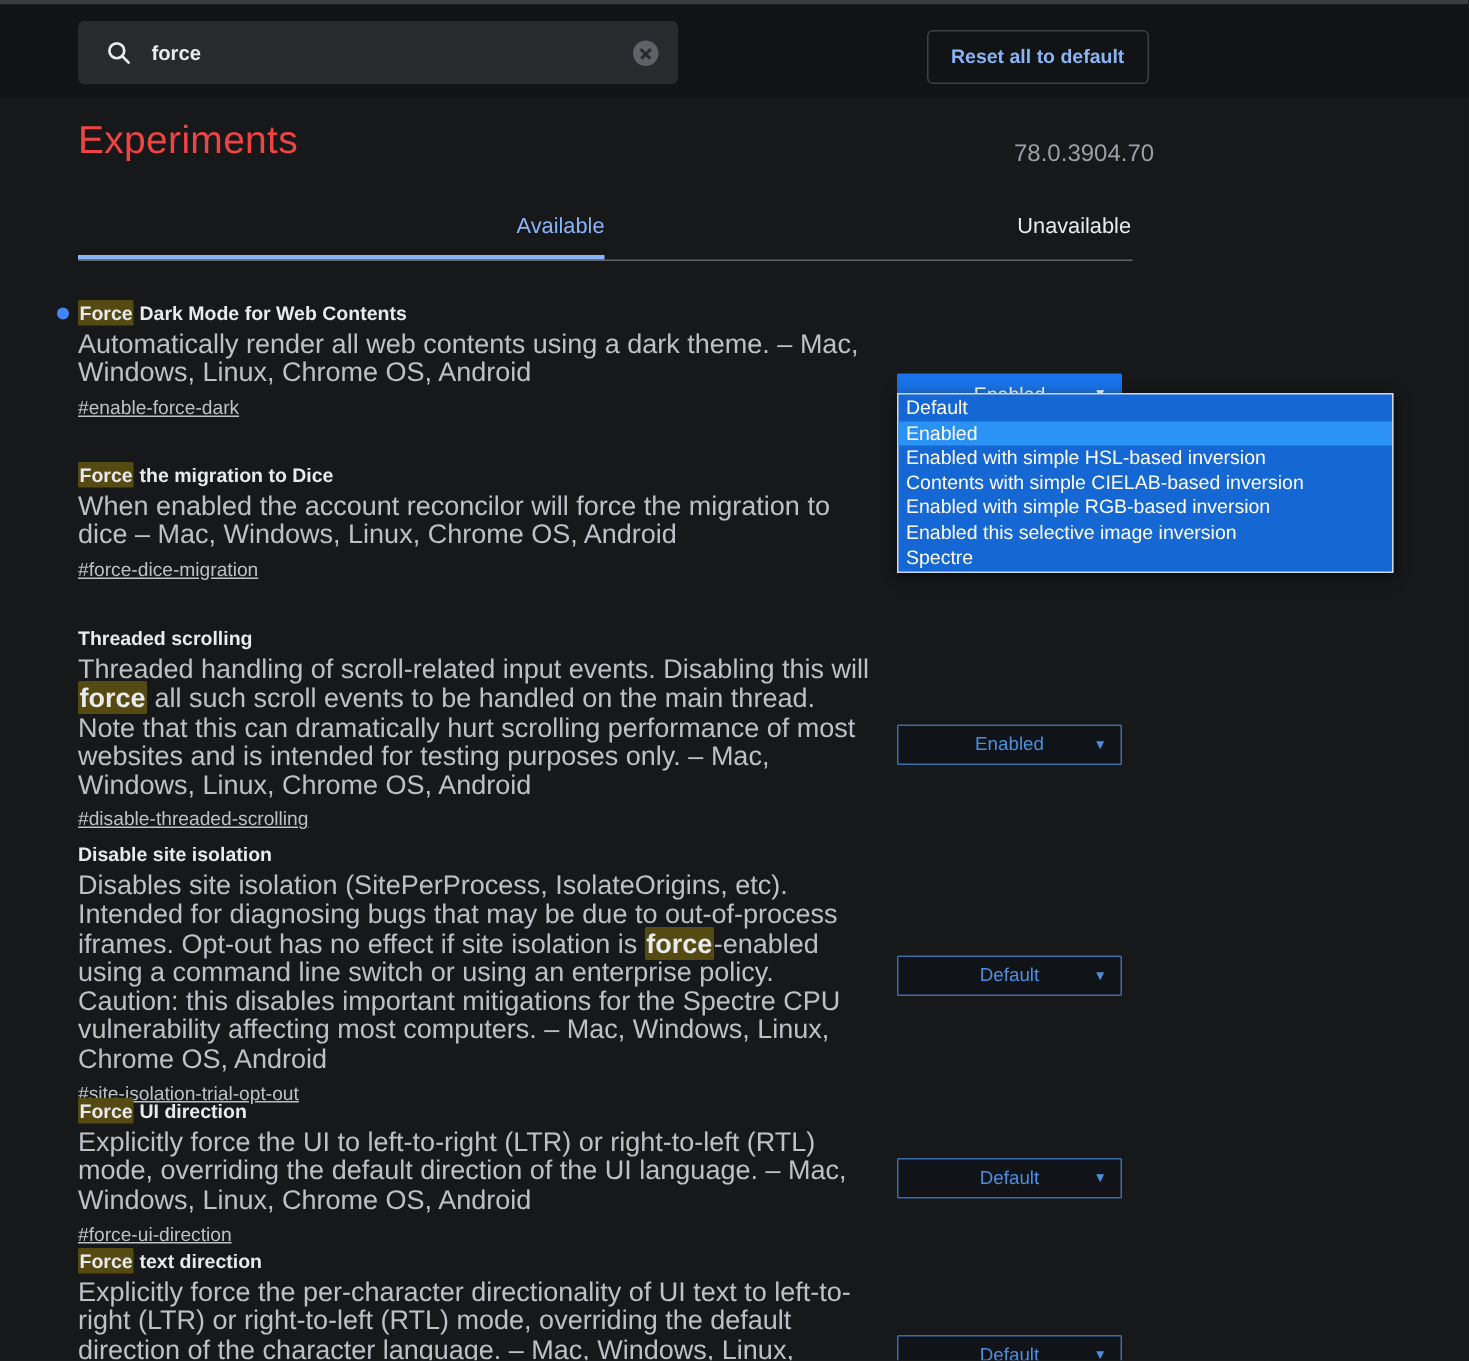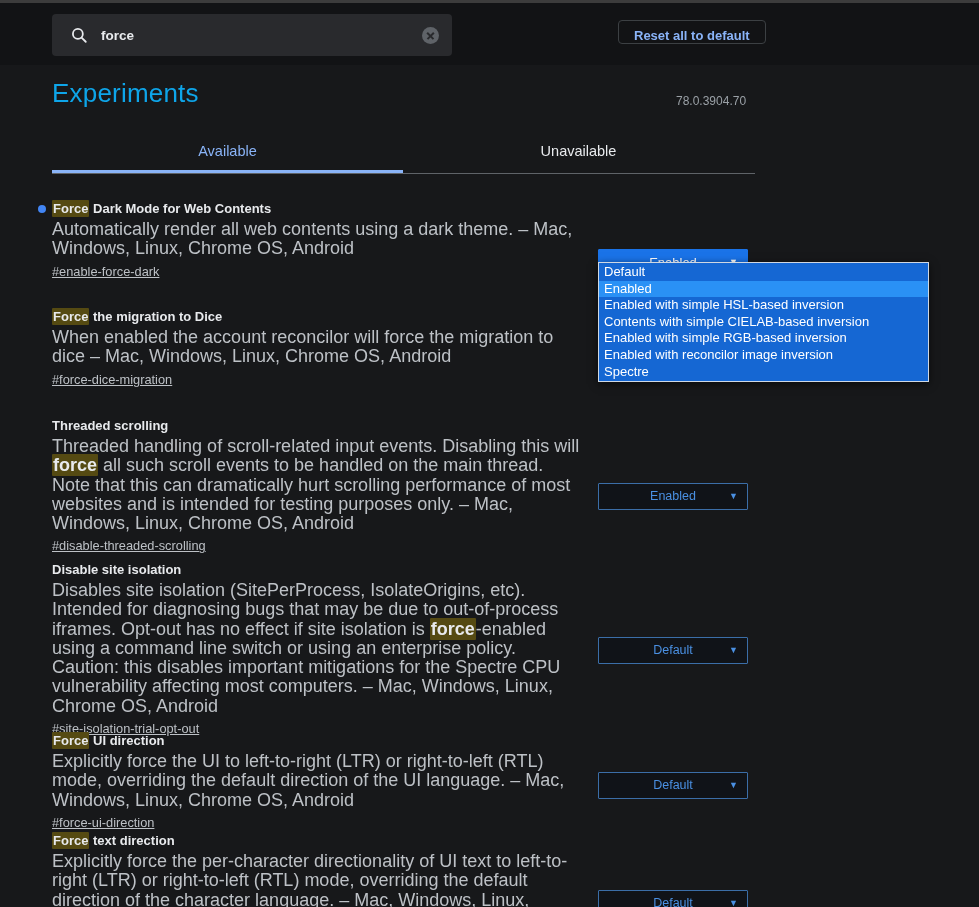--- a/index.html
+++ b/index.html
@@ -81,46 +81,46 @@
     left: 4px; top: 8px;
     width: 9px; height: 1.5px;
     background: #292a2d;
   }
   .clear-icon::before { transform: rotate(45deg); }
   .clear-icon::after  { transform: rotate(-45deg); }
 
   .reset-btn {
     position: absolute;
     left: 618px; top: 17px;
-    height: 24px;
+    height: 36px;
     padding: 0 15px;
     background: transparent;
     border: 1px solid #3c4043;
     border-radius: 4px;
     color: #8ab4f8;
     font-family: "Liberation Sans", sans-serif;
     font-size: 13px;
     font-weight: bold;
     cursor: pointer;
     line-height: 30px;
   }
 
   
   .heading {
     position: absolute;
     left: 52px; top: 78px;
     font-size: 26px;
-    color: #0ea5e9;
+    color: #ef4444;
     font-weight: normal;
     letter-spacing: .2px;
   }
   .version {
     position: absolute;
     left: 676px; top: 94px;
-    font-size: 12px;
+    font-size: 16px;
     color: #9aa0a6;
   }
 
   
   .tabs {
     position: absolute;
     left: 52px; top: 136px;
     width: 703px;
     height: 38px;
   }
@@ -129,21 +129,21 @@
     left: 0; bottom: 0;
     width: 703px;
     height: 1px;
     background: #5f6368;
   }
   .tab {
     position: absolute;
     top: 0;
     width: 351px;
     height: 37px;
-    text-align: center;
+    text-align: right;
     line-height: 30px;
     font-size: 14.5px;
     color: #e8eaed;
     cursor: pointer;
   }
   .tab.left  { left: 0; color: #8ab4f8; }
   .tab.right { left: 351px; }
   .tab-indicator {
     position: absolute;
     left: 0; top: 34px;
@@ -299,21 +299,21 @@
         <div class="exp-desc">Explicitly force the per-character directionality of UI text to left-to-right (LTR) or right-to-left (RTL) mode, overriding the default direction of the character language. – Mac, Windows, Linux, Chrome OS, Android</div>
       </div>
     </div>
 
   <div class="dropdown" id="dropdown">
       <div class="dd-item">Default</div>
       <div class="dd-item sel">Enabled</div>
       <div class="dd-item">Enabled with simple HSL-based inversion</div>
       <div class="dd-item">Contents with simple CIELAB-based inversion</div>
       <div class="dd-item">Enabled with simple RGB-based inversion</div>
-      <div class="dd-item">Enabled with reconcilor image inversion</div>
+      <div class="dd-item">Enabled this selective image inversion</div>
       <div class="dd-item">Spectre</div>
     </div>
 
 <div class="select open" style="left: 598px; top: 249px; width: 148px; height: 25px;"><span>Enabled</span><span class="caret">▼</span></div>
     <div class="select" style="left: 598px; top: 483px;"><span>Enabled</span><span class="caret">▼</span></div>
     <div class="select" style="left: 598px; top: 637px;"><span>Default</span><span class="caret">▼</span></div>
     <div class="select" style="left: 598px; top: 772px;"><span>Default</span><span class="caret">▼</span></div>
     <div class="select" style="left: 598px; top: 890px;"><span>Default</span><span class="caret">▼</span></div>
   </div>
 

